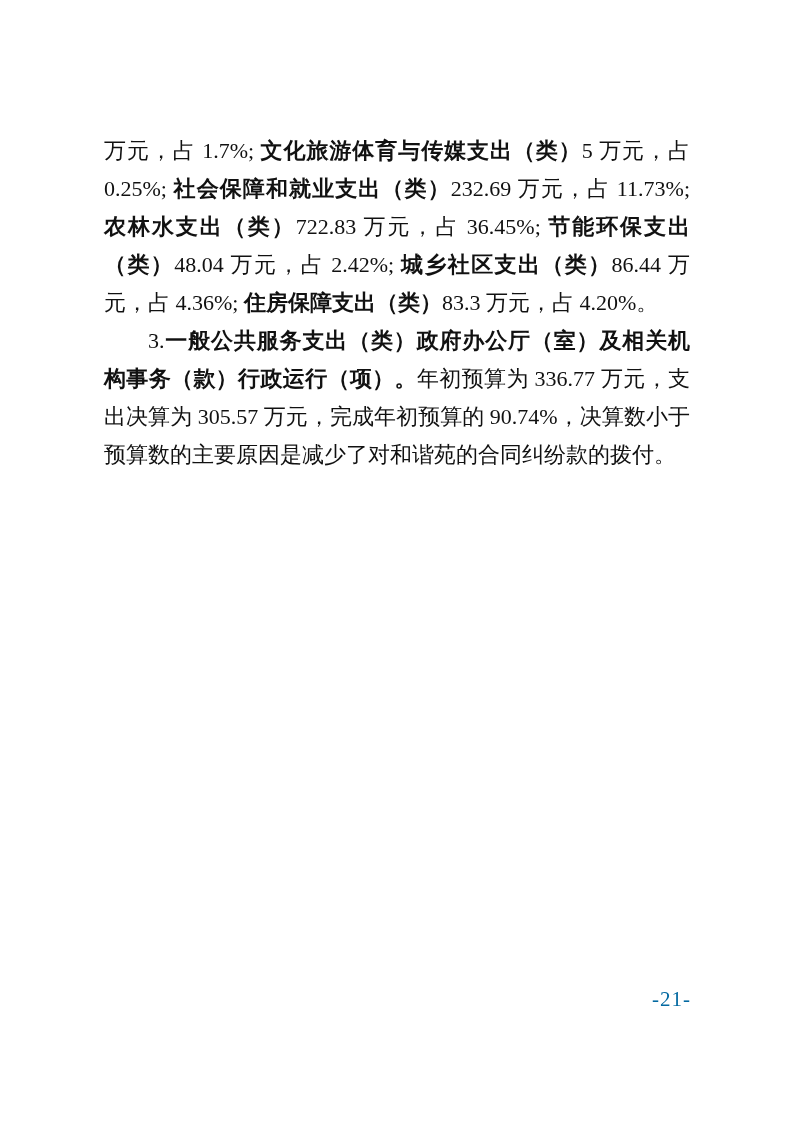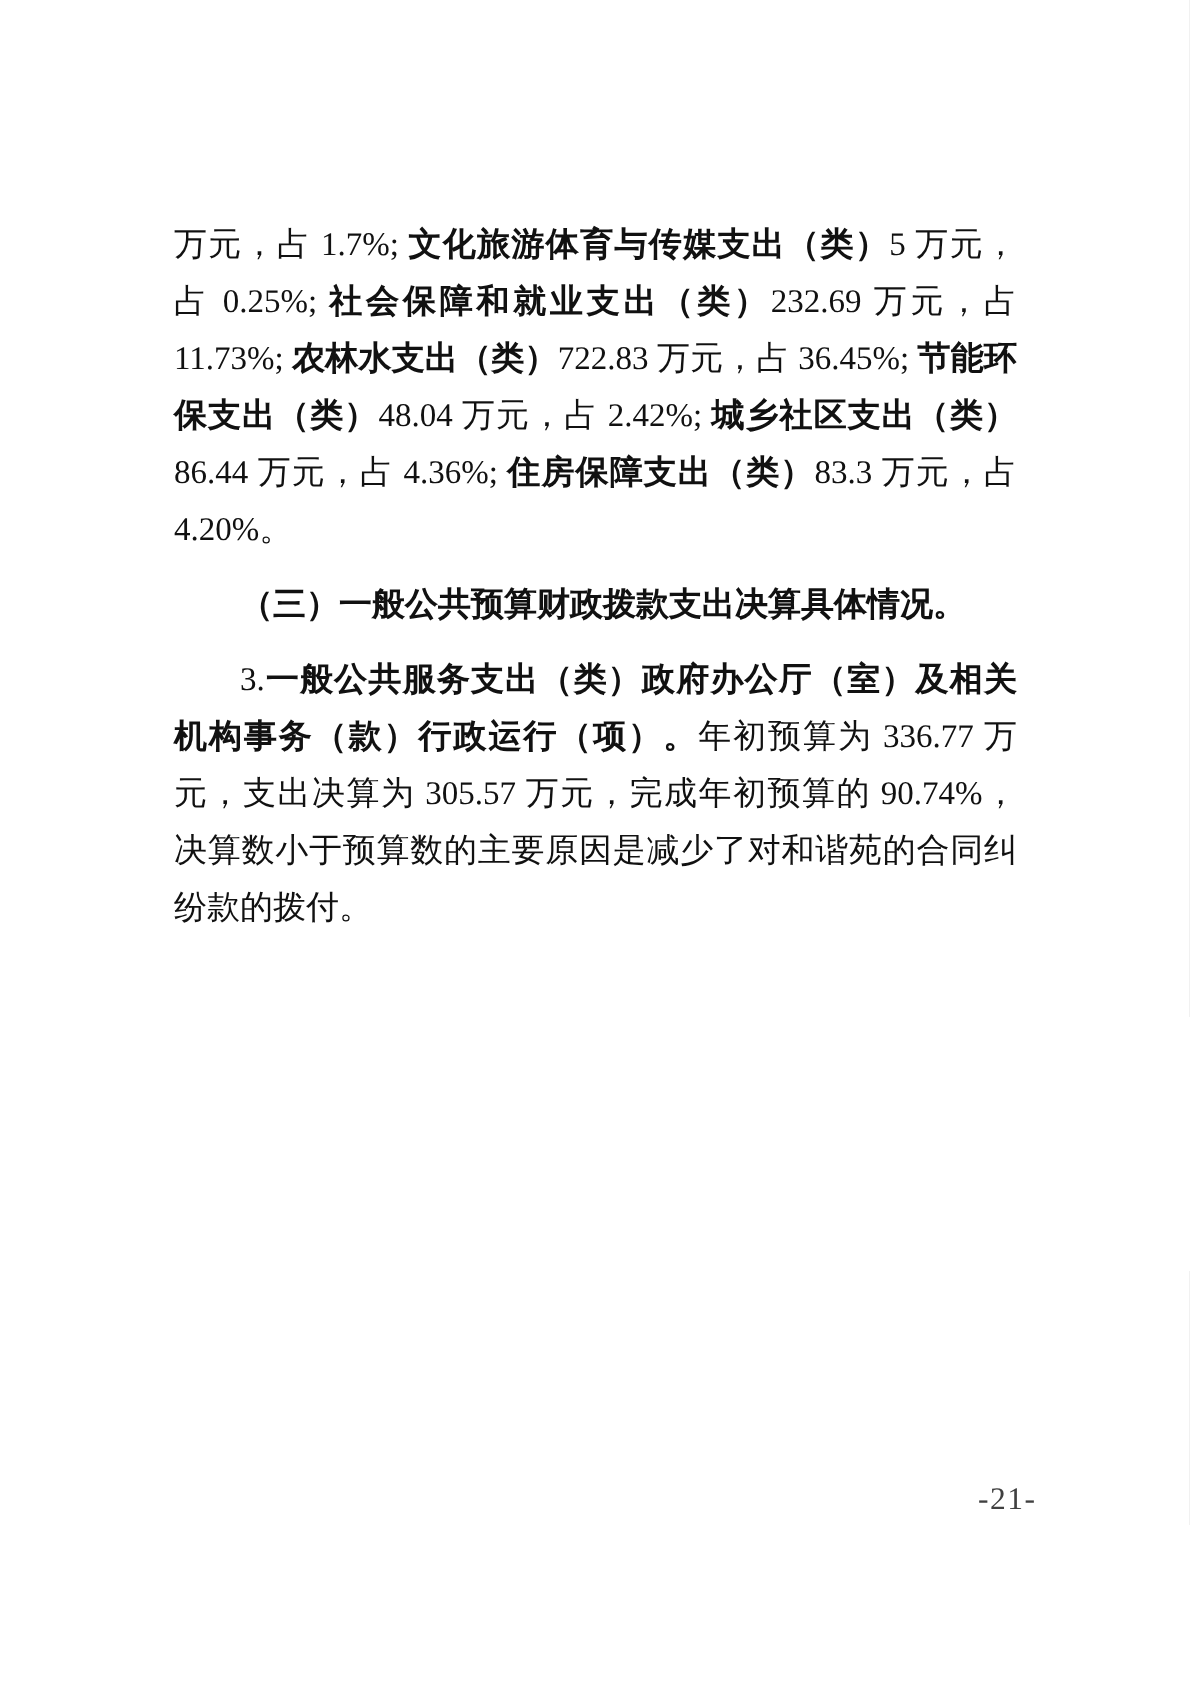--- a/index.html
+++ b/index.html
@@ -17,36 +17,35 @@
   .textblock {
     position: absolute;
     left: 104px;
     top: 132px;
     width: 586px;
     font-size: 22px;
     line-height: 38px;
     text-align: justify;
     text-justify: inter-ideograph;
   }
-  .textblock p { margin: 12px; padding: 0; }
+  .textblock p { margin: 0; padding: 0; }
   .textblock p.indent { text-indent: 2em; }
   .b { font-weight: bold; }
   .pagenum {
     position: absolute;
     top: 986px;
     right: 102px;
     font-size: 21px;
     line-height: 26px;
     letter-spacing: 1px;
-    color: #404040;
+    color: #0369a1;
   }
 </style>
 </head>
 <body>
 
 <div class="page">
   <div class="textblock">
     <p><span>万元，占 1.7%; </span><span class="b">文化旅游体育与传媒支出（类）</span><span>5 万元，占 0.25%; </span><span class="b">社会保障和就业支出（类）</span><span>232.69 万元，占 11.73%; </span><span class="b">农林水支出（类）</span><span>722.83 万元，占 36.45%; </span><span class="b">节能环保支出（类）</span><span>48.04 万元，占 2.42%; </span><span class="b">城乡社区支出（类）</span><span>86.44 万元，占 4.36%; </span><span class="b">住房保障支出（类）</span><span>83.3 万元，占 4.20%。</span></p>
-    <p class="indent"><span class="b">（三）一般公共预算财政拨款支出决算具体情况。</span></p>
     <p class="indent"><span>3.</span><span class="b">一般公共服务支出（类）政府办公厅（室）及相关机构事务（款）行政运行（项）。</span><span>年初预算为 336.77 万元，支出决算为 305.57 万元，完成年初预算的 90.74%，决算数小于预算数的主要原因是减少了对和谐苑的合同纠纷款的拨付。</span></p>
   </div>
   <div class="pagenum">-21-</div>
 </div>
 
 </body></html>

